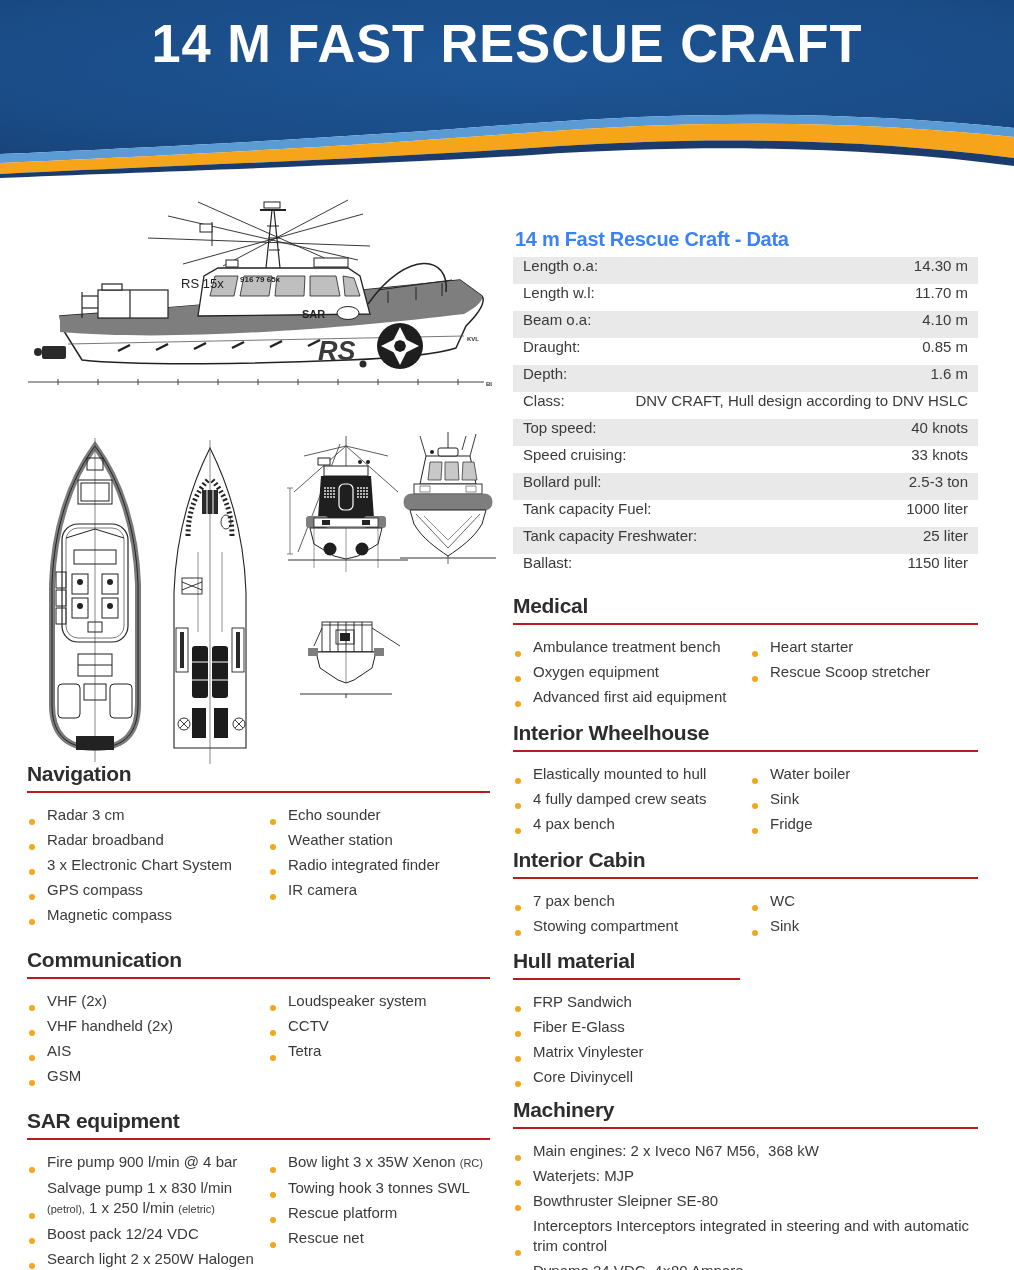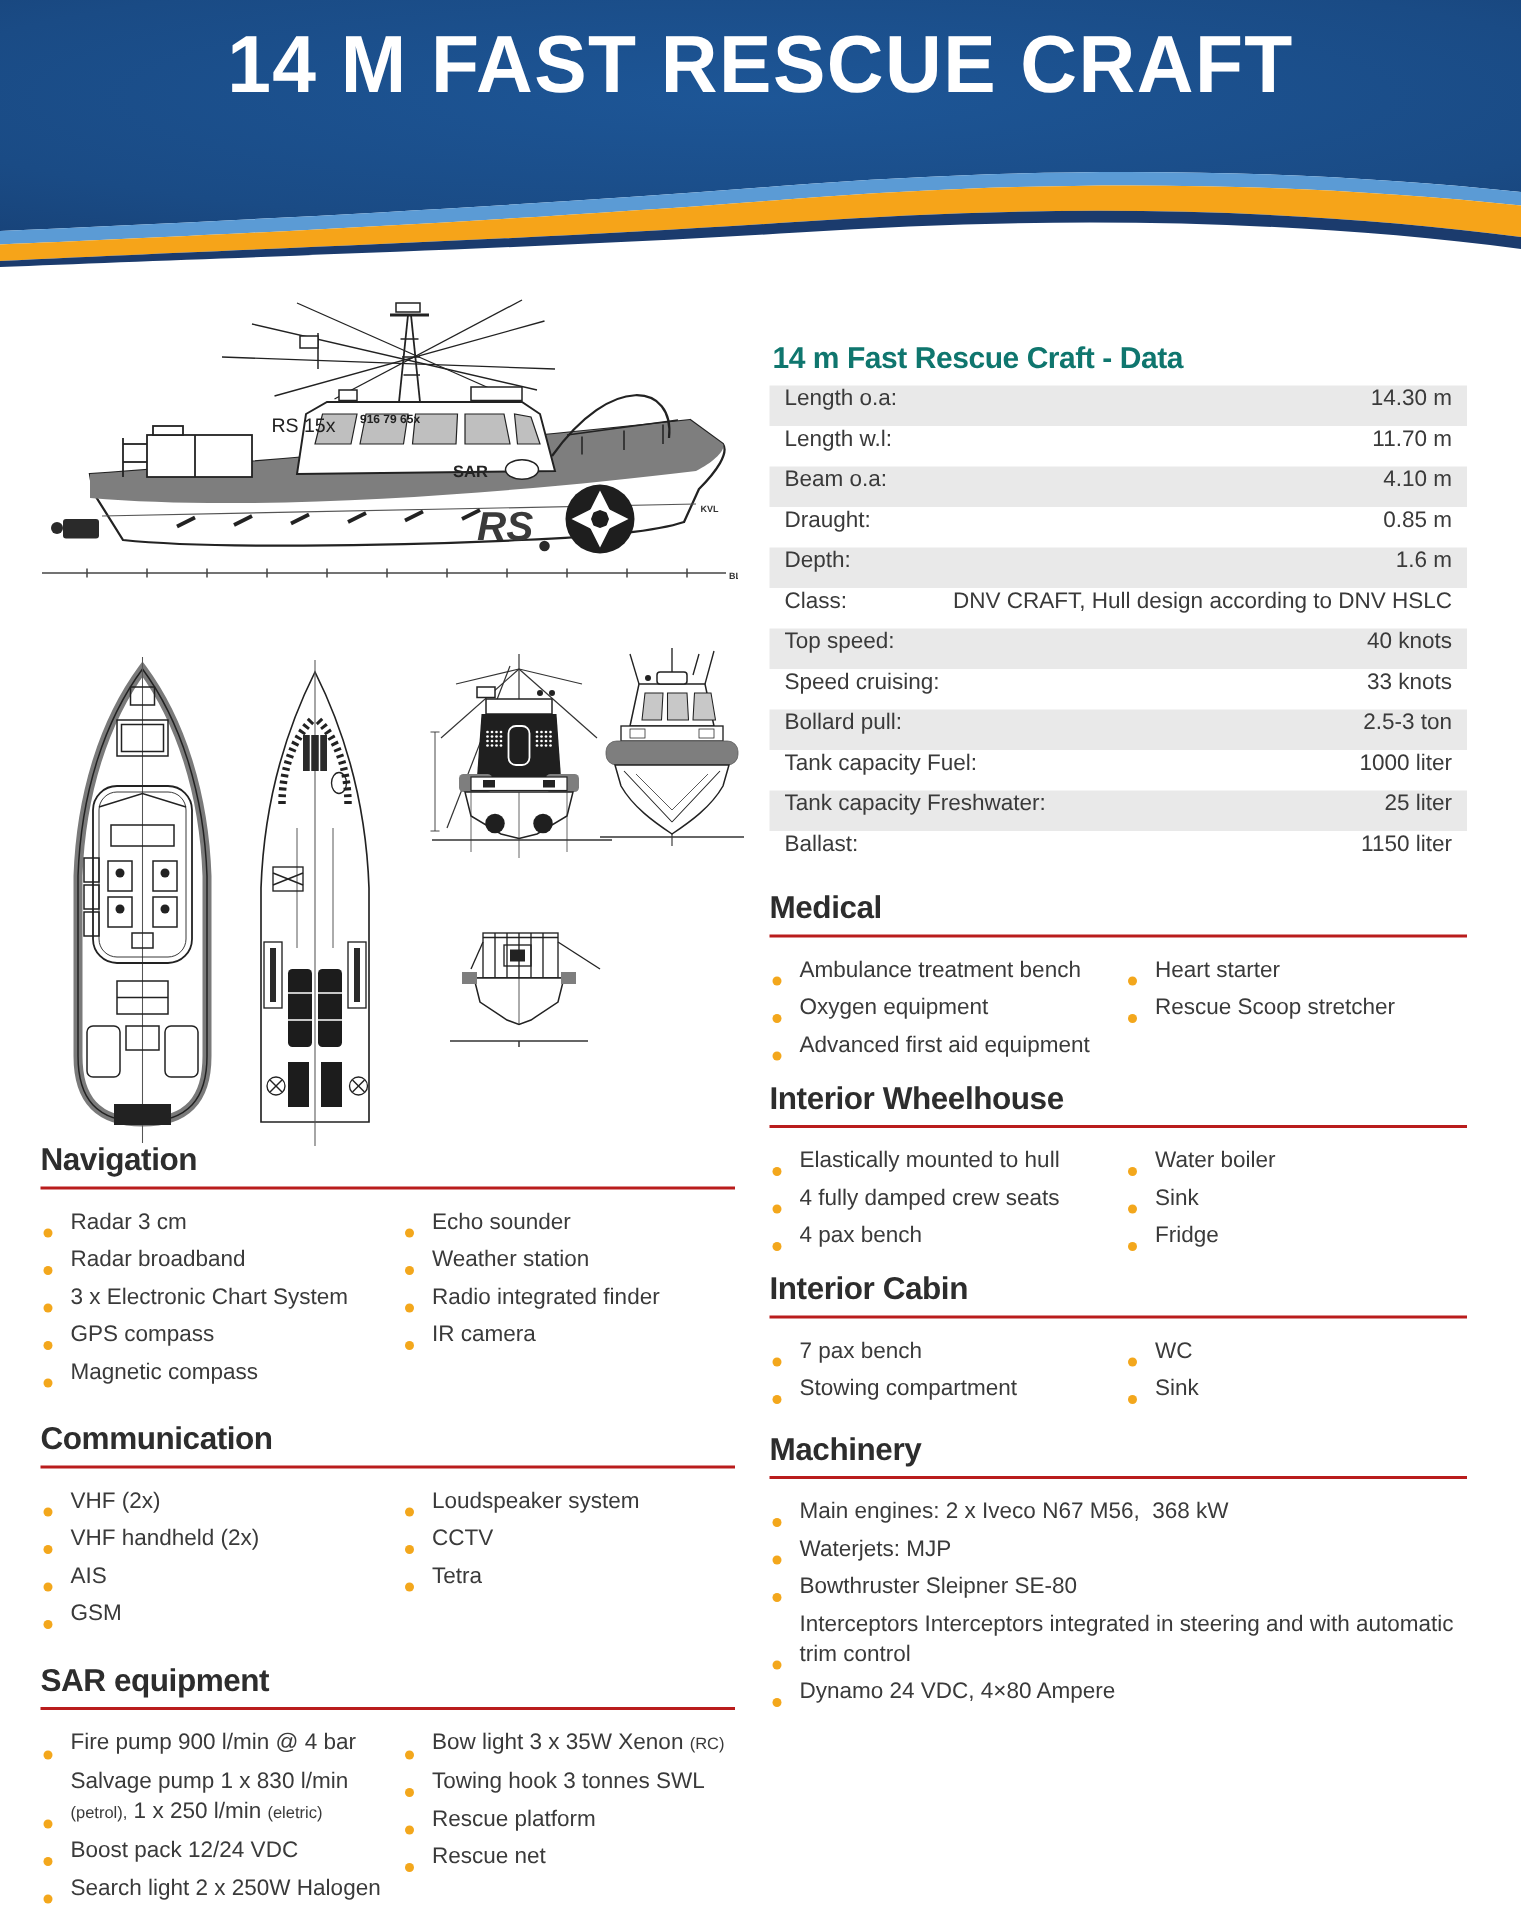--- a/index.html
+++ b/index.html
@@ -23,21 +23,21 @@
   .cols{display:flex;}
   .c1{width:241px;flex:none;}
   .col-right .c1{width:237px;}
   .c2{flex:1;}
   ul.list{margin:0;padding:0;list-style:none;}
   li.li{display:flex;align-items:flex-end;margin:0 0 5px 0;font-size:15px;line-height:20px;color:#3a3a3a;}
   .dot{flex:none;width:6px;height:6px;border-radius:50%;background:#F3A71C;margin:7px 12px 0 2px;}
   .t{white-space:pre-wrap;}
   .sm{font-size:11px;}
   
-  .table-title{margin:0 0 6px 2px;font-size:20px;line-height:23px;font-weight:bold;color:#0f766e;letter-spacing:-0.3px;}
+  .table-title{margin:0 0 6px 2px;font-size:20px;line-height:23px;font-weight:bold;color:#3b82f6;letter-spacing:-0.3px;}
   .trow{display:flex;justify-content:space-between;align-items:flex-start;height:27px;
         padding:0 10px;font-size:15px;color:#3a3a3a;}
   .trow:nth-of-type(odd){background:#e9e9e9;}
   .tlabel{white-space:nowrap;}
   .tvalue{white-space:nowrap;text-align:right;}
   .half-row{display:flex;margin-top:14px;}
   .half-row .sec{margin-top:0;}
   .half{width:227px;flex:none;}
   .half + .half{margin-left:11px;}
   .mt9{margin-top:9px;}
@@ -620,20 +620,41 @@
             </li>
           <li class="li">
               <i class="dot"></i>
               <span class="t">Sink</span>
             </li>
         </ul>
       </div>
     </section>
 
     <div class="half-row" style="margin-top:8px;">
+      <section class="sec half">
+        <h2 class="sec-title">Hull material</h2>
+        <ul class="list">
+          <li class="li">
+              <i class="dot"></i>
+              <span class="t">FRP Sandwich</span>
+            </li>
+          <li class="li">
+              <i class="dot"></i>
+              <span class="t">Fiber E-Glass</span>
+            </li>
+          <li class="li">
+              <i class="dot"></i>
+              <span class="t">Matrix Vinylester</span>
+            </li>
+          <li class="li">
+              <i class="dot"></i>
+              <span class="t">Core Divinycell</span>
+            </li>
+        </ul>
+      </section>
     </div>
 
     <section class="sec" style="margin-top:6px;">
       <h2 class="sec-title">Machinery</h2>
       <ul class="list">
         <li class="li">
             <i class="dot"></i>
             <span class="t">Main engines: 2 x Iveco N67 M56,  368 kW</span>
           </li>
         <li class="li">

